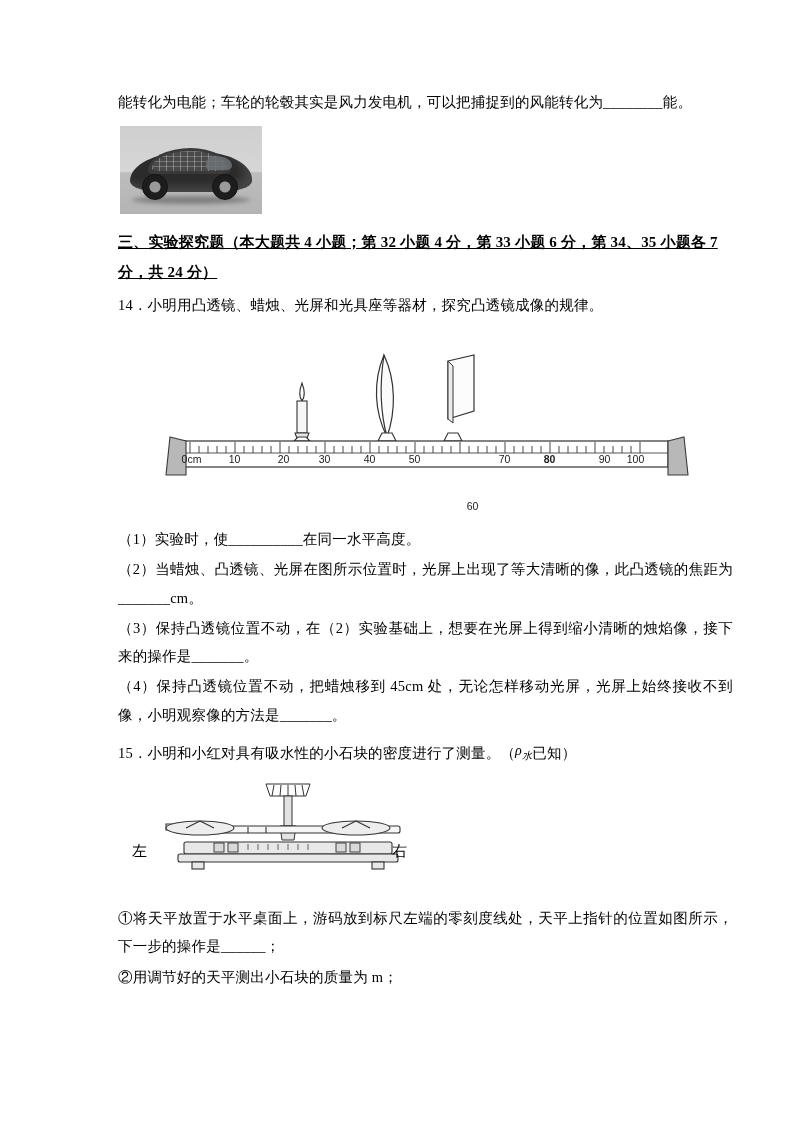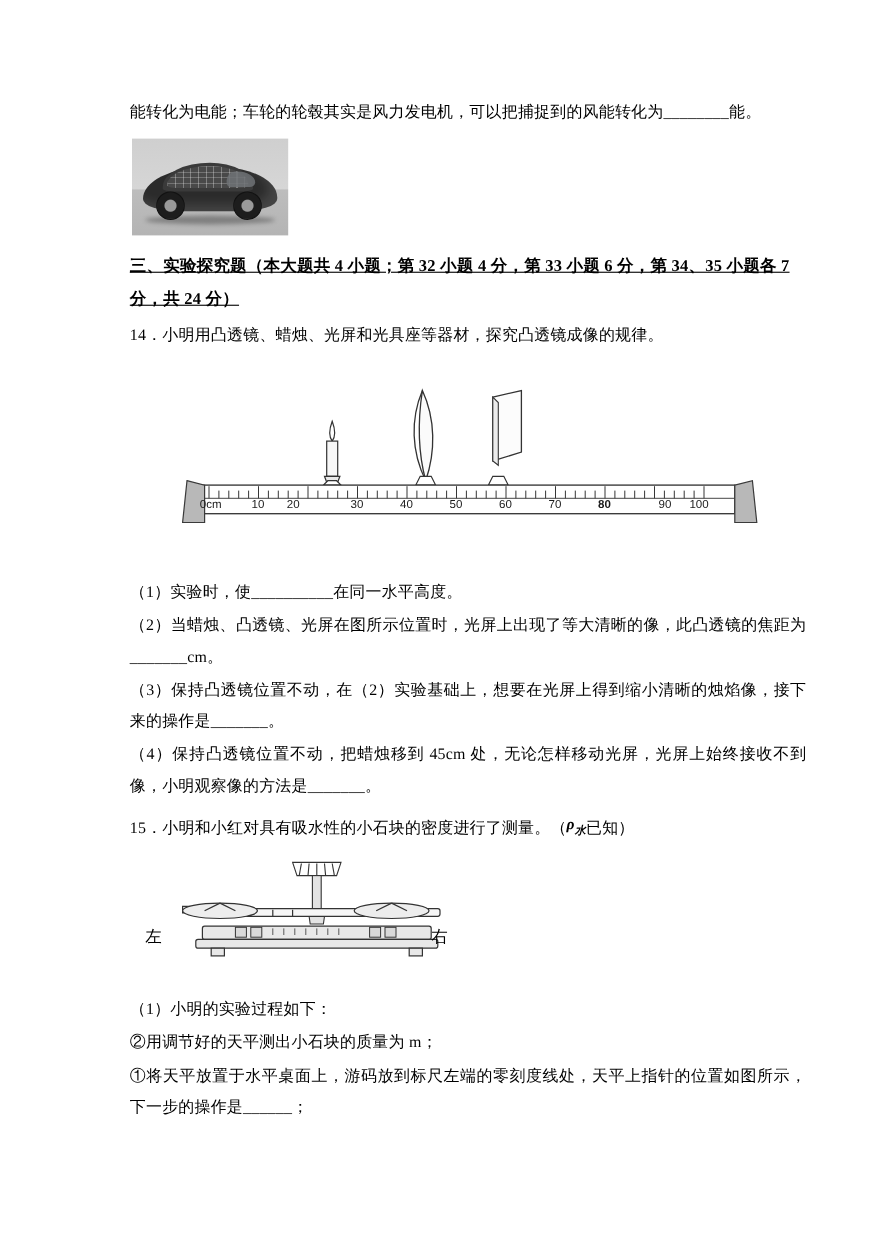--- a/index.html
+++ b/index.html
@@ -138,21 +138,20 @@
   }
   .bal-label.left { left: -16px; top: 62px; }
   .bal-label.right { left: 244px; top: 62px; }
   .sub { font-size: 10px; vertical-align: sub; }
   .rho-box {
     display: inline-block;
     font-style: italic;
     font-size: 14px;
     position: relative;
     top: -3px;
-    font-weight: bold;
   }
 </style>
 </head>
 <body>
 
 <div class="page">
 
   <p class="para">能转化为电能；车轮的轮毂其实是风力发电机，可以把捕捉到的风能转化为________能。</p>
 
   <div class="car-figure">
@@ -256,25 +255,25 @@
 
       <g fill="#b8b8b8" stroke="#3a3a3a" stroke-width="1.1">
         <path d="M14 104 L30 108 L30 142 L10 142 Z"></path>
         <path d="M512 108 L528 104 L532 142 L512 142 Z"></path>
       </g>
     </svg>
 
     <div class="tick-labels">
       <span style="left:8px;">0cm</span>
       <span style="left:51px;">10</span>
-      <span style="left:83px;">20</span>
+      <span style="left:100px;">20</span>
       <span style="left:141px;">30</span>
       <span style="left:186px;">40</span>
       <span style="left:231px;">50</span>
-      <span style="left:276px;">60</span>
+      <span style="left:289px;margin-top:47px;">60</span>
       <span style="left:321px;">70</span>
       <span style="left:366px;font-weight:bold;">80</span>
       <span style="left:421px;text-align:right;">90</span>
       <span style="left:452px;">100</span>
     </div>
   </div>
 
   <div class="spacer-md"></div>
 
   <p class="para">（1）实验时，使__________在同一水平高度。</p>
@@ -348,17 +347,16 @@
         <line x1="150" y1="64" x2="150" y2="70"></line>
         <line x1="160" y1="64" x2="160" y2="70"></line>
       </g>
     </svg>
     <span class="bal-label left">左</span>
     <span class="bal-label right">右</span>
   </div>
 
   <div class="spacer-sm"></div>
 
-  <p class="para">（1）小明的实验过程如下：</p>
+  <p class="para">①将天平放置于水平桌面上，游码放到标尺左端的零刻度线处，天平上指针的位置如图所示，下一步的操作是______；</p>
   <p class="para">②用调节好的天平测出小石块的质量为 m；</p>
-  <p class="para">①将天平放置于水平桌面上，游码放到标尺左端的零刻度线处，天平上指针的位置如图所示，下一步的操作是______；</p>
 
 </div>
 
 </body></html>

